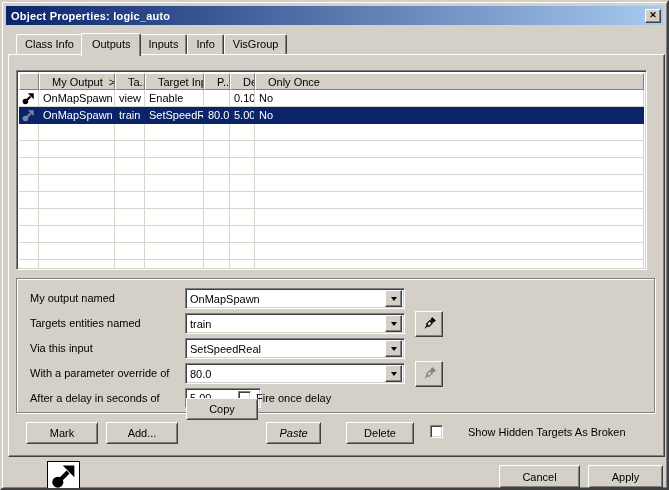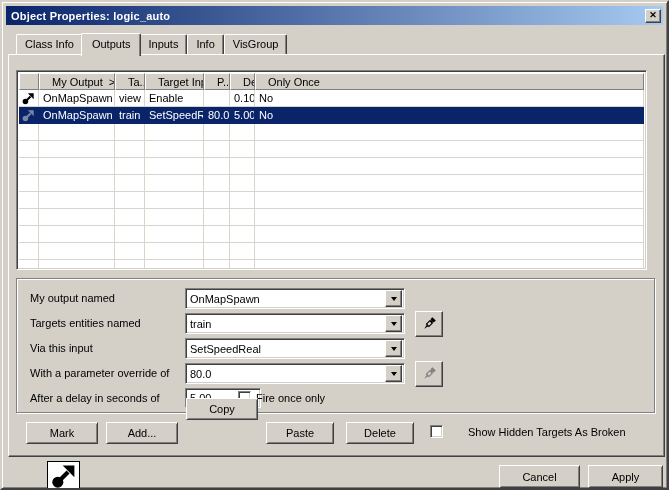--- a/index.html
+++ b/index.html
@@ -330,26 +330,26 @@
   </div>
   <button class="toolbtn" style="top:359px;">
     <svg width="16" height="16" viewBox="0 0 16 16" style="color:#808080">
         <use href="#eyedropper"></use>
       </svg>
   </button>
 
   <span class="flabel" style="left:28px; top:390px;">After a delay in seconds of</span>
   <input class="editfield" style="top: 386px;" value="5.00">
   <span class="checkbox" style="left:236px; top:389px;"></span>
-  <span class="flabel" style="left:254px; top:390px;">Fire once only</span>
+  <span class="flabel" style="left:254px; top:390px;">Fire once delay</span>
 
   <button class="pushbtn" style="left:24px;  top:420px; width:72px;">Mark</button>
   <button class="pushbtn" style="left:104px; top:420px; width:72px;">Add...</button>
   <button class="pushbtn" style="left:184px; top:396px; width:72px;">Copy</button>
-  <button class="pushbtn" style="left:264px; top:420px; width:68px;">Paste</button>
+  <button class="pushbtn" style="left:264px; top:420px; width:55px;font-style:italic;">Paste</button>
   <button class="pushbtn" style="left:344px; top:420px; width:68px;">Delete</button>
   <span class="checkbox" style="left:428px; top:423px;"></span>
   <span class="flabel" style="left:446px; top:424px;margin-left:20px;">Show Hidden Targets As Broken</span>
 
   <div class="bigicon">
     <svg width="26" height="26" viewBox="0 0 16 16" style="color:#000">
         <use href="#output-arrow"></use>
       </svg>
   </div>
   <button class="pushbtn" style="left:497px; top:463px; width:81px; height:23px;">Cancel</button>

